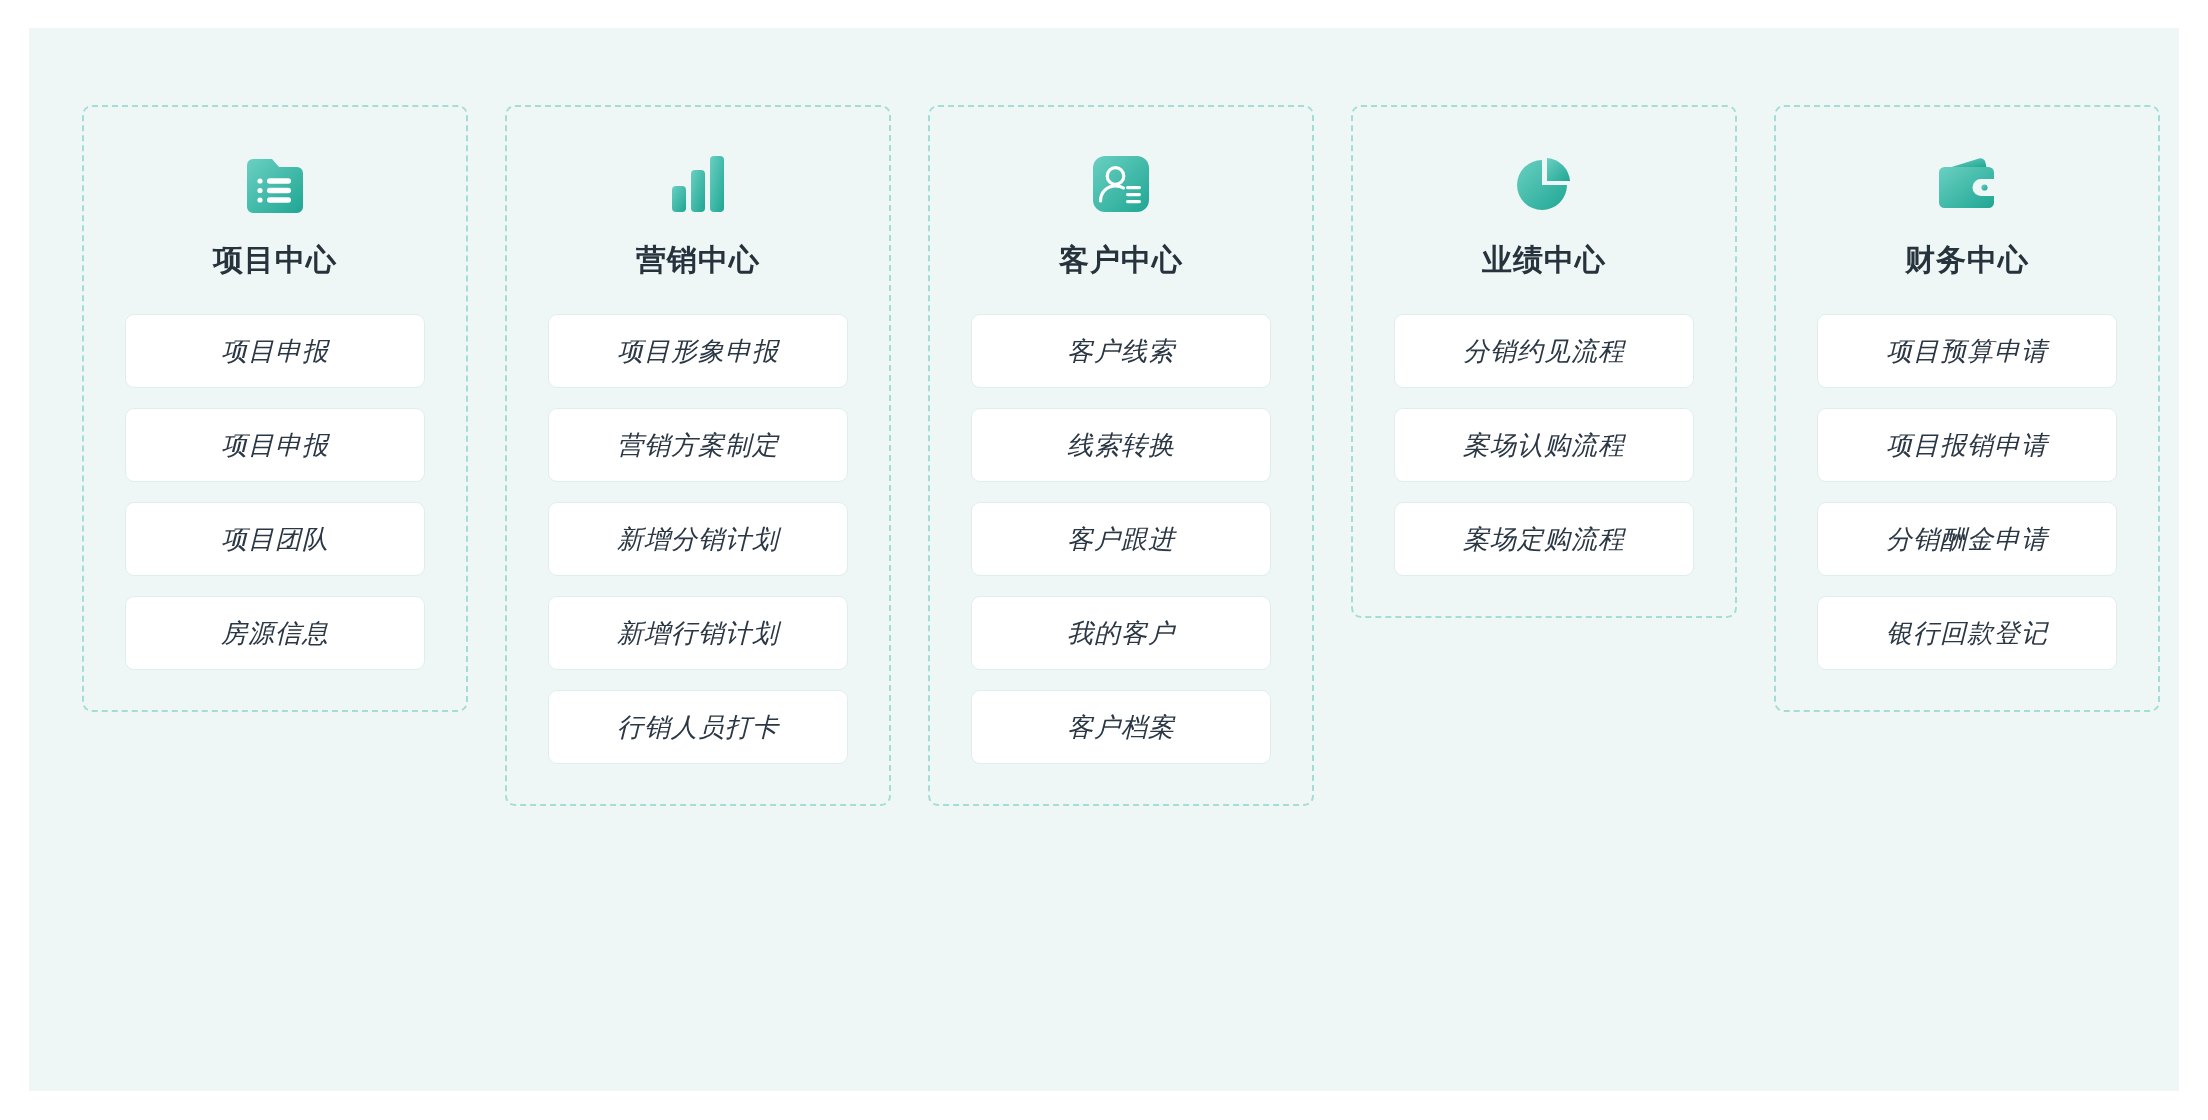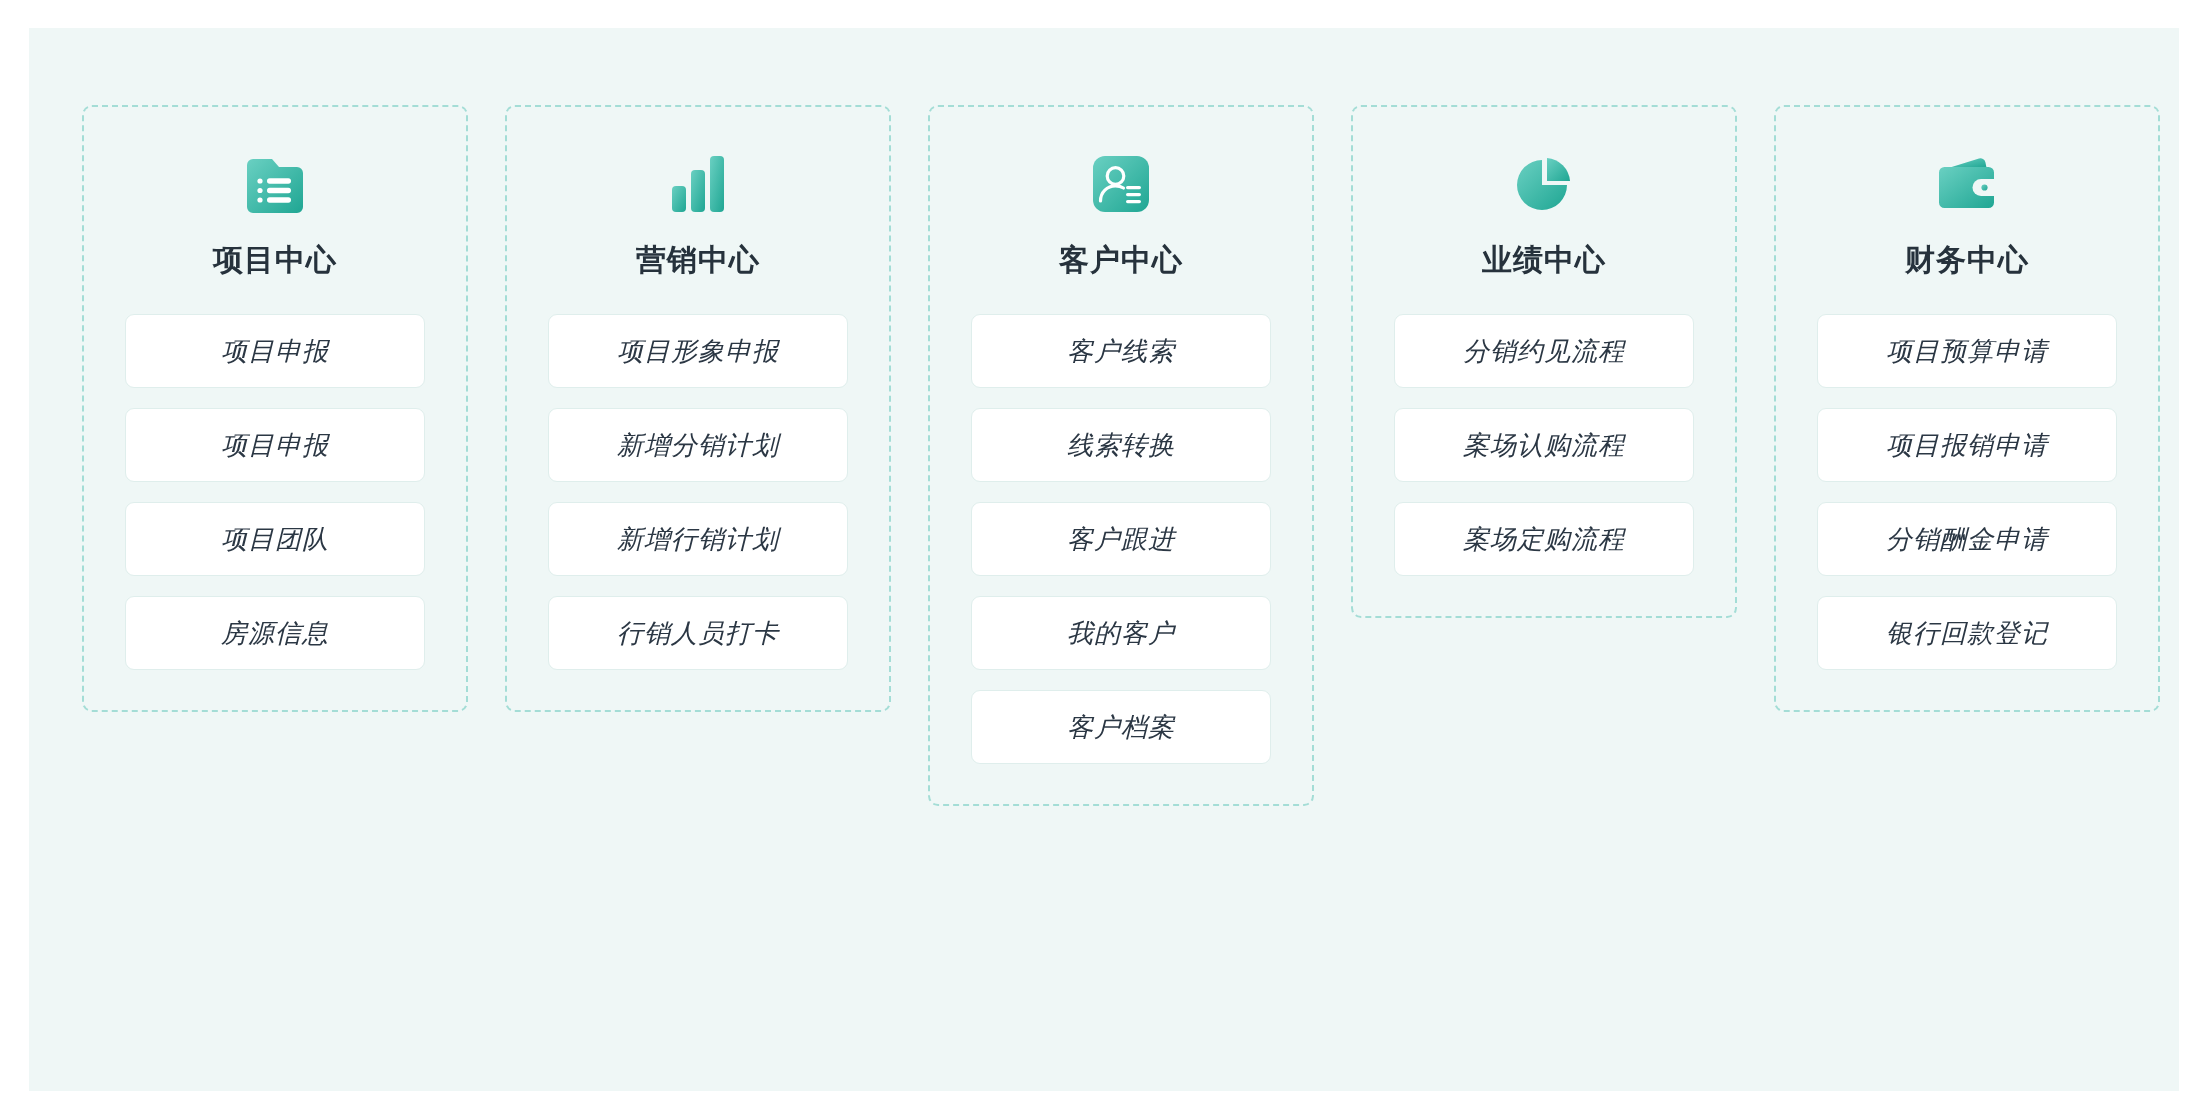--- a/index.html
+++ b/index.html
@@ -128,20 +128,21 @@
               </linearGradient>
             </defs>
             <rect x="0" y="30" width="14" height="26" rx="4" fill="url(#g1)"></rect>
             <rect x="19" y="14" width="14" height="42" rx="4" fill="url(#g1)"></rect>
             <rect x="38" y="0" width="14" height="56" rx="4" fill="url(#g1)"></rect>
           </svg>
         </div>
         <div class="col-title">营销中心</div>
         <div class="col-items">
           <div class="item-card">项目形象申报</div>
+          <div class="item-card">营销方案制定</div>
           <div class="item-card">新增分销计划</div>
           <div class="item-card">新增行销计划</div>
           <div class="item-card">行销人员打卡</div>
         </div>
       </div>
       <div class="column">
         <div class="col-icon">
           <svg width="56" height="56" viewBox="0 0 56 56">
             <defs>
               <linearGradient id="g2" x1="0" y1="0" x2="1" y2="1">

